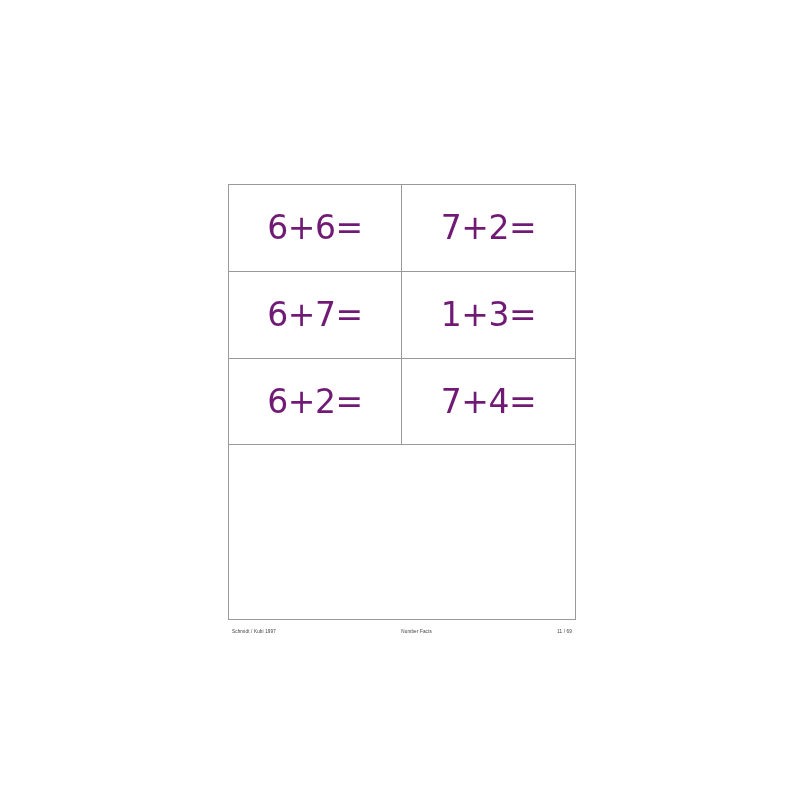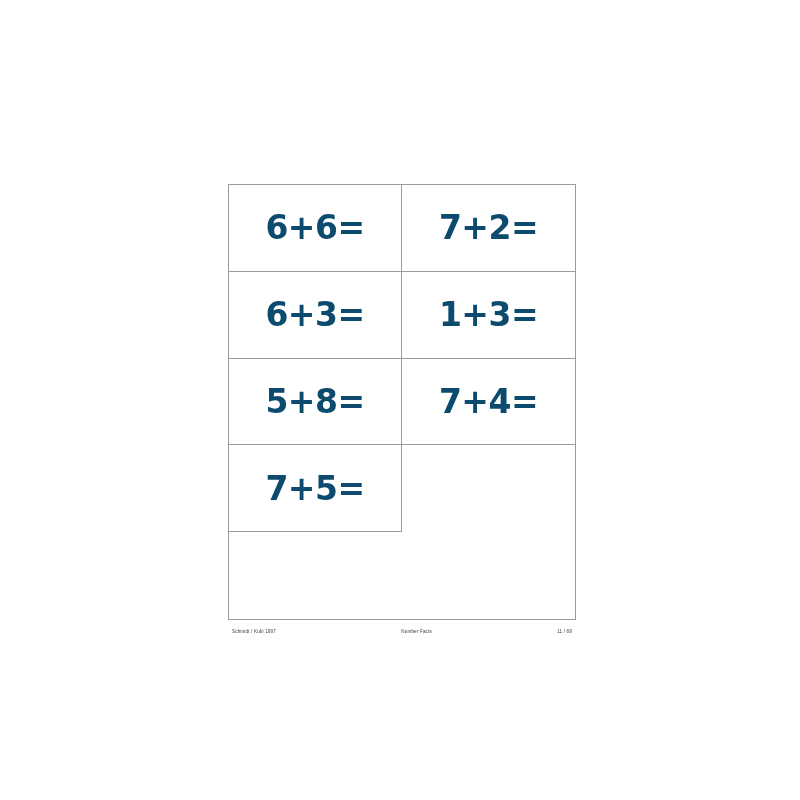--- a/index.html
+++ b/index.html
@@ -57,24 +57,24 @@
   .card:nth-child(2n) {
     border-right: none;
     justify-content: center;
   }
   
   .card:nth-child(n+9) {
     border-bottom: none;
   }
 
   .card-text {
-    color: #0c4a6e;
+    color: #701a75;
     font-family: "DejaVu Sans", sans-serif;
     font-size: 33px;
-    font-weight: 700;
+    font-weight: 400;
     letter-spacing: -0.5px;
     line-height: 1;
     white-space: nowrap;
     user-select: none;
   }
 
   .footer {
     position: relative;
     width: 348px;
     height: 19px;
@@ -119,39 +119,36 @@
 
       <div class="card">
         <span class="card-text">6+6=</span>
       </div>
 
       <div class="card">
         <span class="card-text">7+2=</span>
       </div>
 
       <div class="card">
-        <span class="card-text">6+3=</span>
+        <span class="card-text">6+7=</span>
       </div>
 
       <div class="card">
         <span class="card-text">1+3=</span>
       </div>
 
       <div class="card">
-        <span class="card-text">5+8=</span>
+        <span class="card-text">6+2=</span>
       </div>
 
       <div class="card">
         <span class="card-text">7+4=</span>
       </div>
 
 
-      <div class="card">
-        <span class="card-text">7+5=</span>
-      </div>
 
 
 
     </div>
 
     <div class="footer">
       <span class="footer-left">Schmidt / Kubi 1997</span>
       <span class="footer-center">Number Facts</span>
       <span class="footer-right">11 / 69</span>
     </div>

